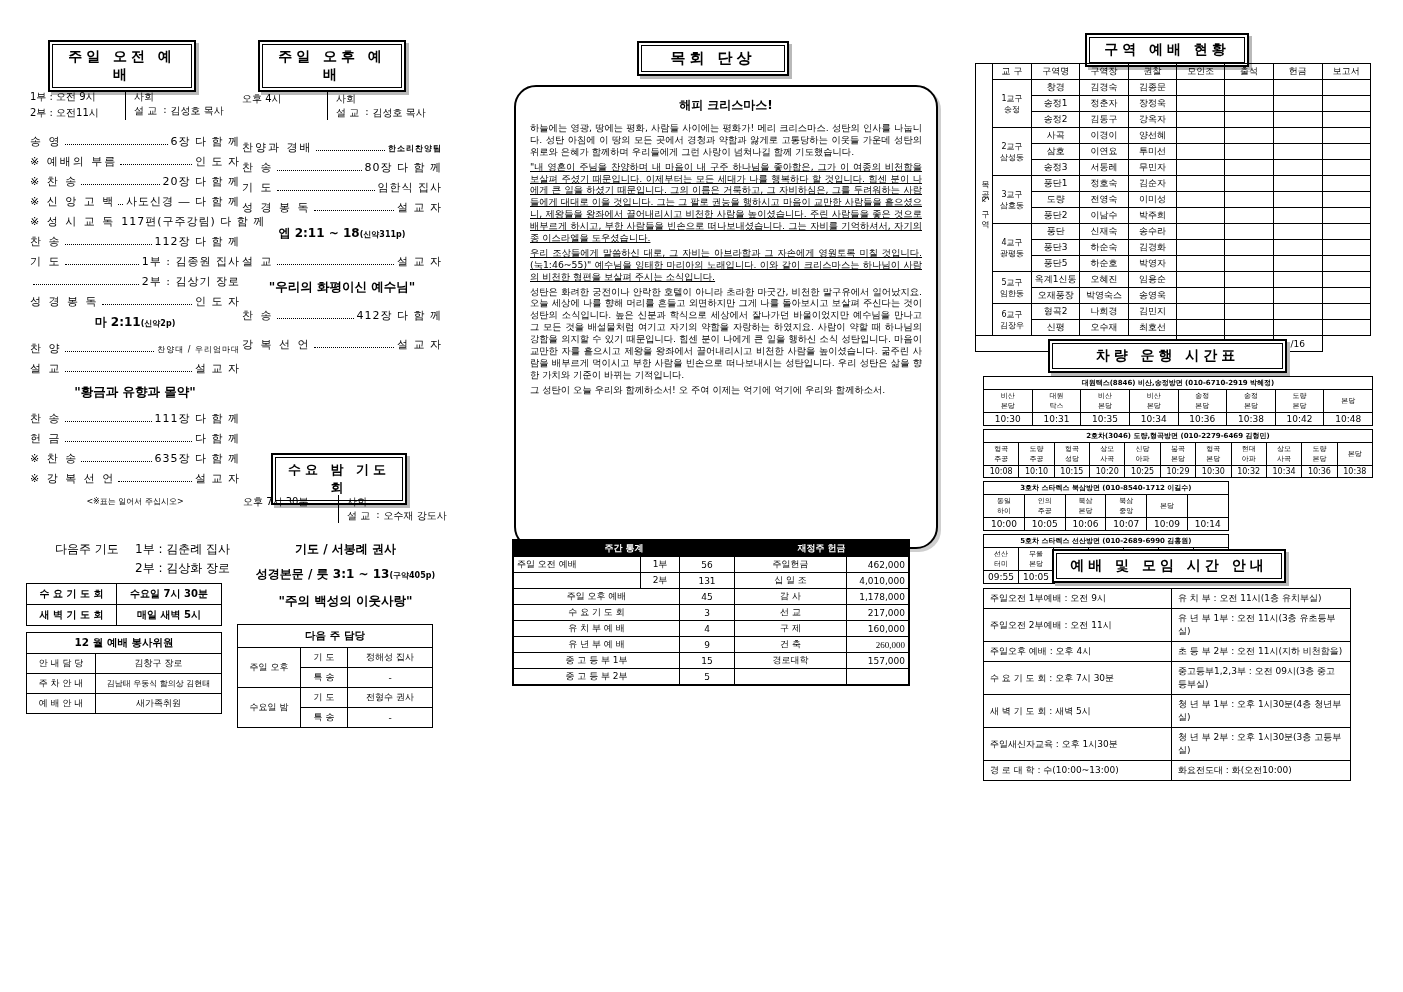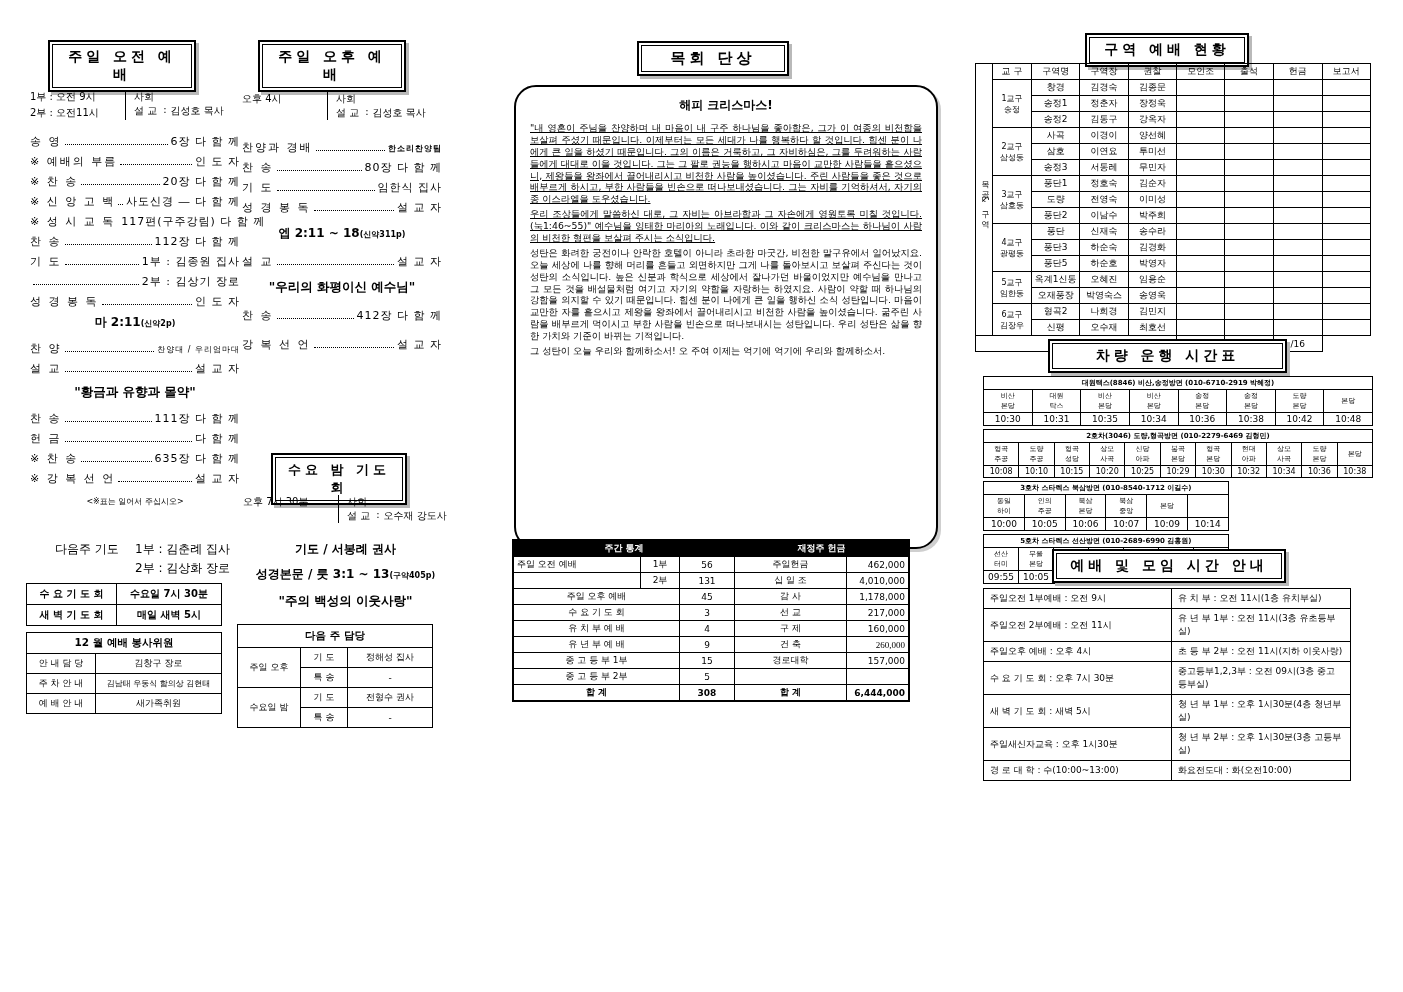--- a/index.html
+++ b/index.html
@@ -301,20 +301,21 @@
         </tr>
   </tbody>
     </table>
 
   <div class="hdr" style="left:637px;top:41px;width:148px;font-size:15px;">
     <div class="inner">목회 단상</div>
   </div>
 
   <div class="devotion" style="left:514px;top:85px;width:392px;height:440px;padding:10px 14px;">
     <div class="center bold" style="font-size:12px;margin-bottom:8px;">해피 크리스마스!</div>
+    <p>하늘에는 영광, 땅에는 평화, 사람들 사이에는 평화가! 메리 크리스마스. 성탄의 인사를 나눕니다. 성탄 아침에 이 땅의 모든 곳에서 경청과 약함과 앓게로 고통당하는 이웃들 가운데 성탄의 위로와 은혜가 함께하며 우리들에게 그런 사랑이 넘쳐나길 함께 기도했습니다.</p>
     <p class="u">"내 영혼이 주님을 찬양하며 내 마음이 내 구주 하나님을 좋아함은, 그가 이 여종의 비천함을 보살펴 주셨기 때문입니다. 이제부터는 모든 세대가 나를 행복하다 할 것입니다. 힘센 분이 나에게 큰 일을 하셨기 때문입니다. 그의 이름은 거룩하고, 그 자비하심은, 그를 두려워하는 사람들에게 대대로 이을 것입니다. 그는 그 팔로 권능을 행하시고 마음이 교만한 사람들을 흩으셨으니, 제왕들을 왕좌에서 끌어내리시고 비천한 사람을 높이셨습니다. 주린 사람들을 좋은 것으로 배부르게 하시고, 부한 사람들을 빈손으로 떠나보내셨습니다. 그는 자비를 기억하셔서, 자기의 종 이스라엘을 도우셨습니다.</p>
     <p class="u">우리 조상들에게 말씀하신 대로, 그 자비는 아브라함과 그 자손에게 영원토록 미칠 것입니다. (눅1:46~55)" 예수님을 잉태한 마리아의 노래입니다. 이와 같이 크리스마스는 하나님이 사람의 비천한 형편을 보살펴 주시는 소식입니다.</p>
     <p>성탄은 화려한 궁전이나 안락한 호텔이 아니라 초라한 마굿간, 비천한 말구유에서 일어났지요. 오늘 세상에 나를 향해 머리를 흔들고 외면하지만 그게 나를 돌아보시고 보살펴 주신다는 것이 성탄의 소식입니다. 높은 신분과 학식으로 세상에서 잘나가던 바울이었지만 예수님을 만나고 그 모든 것을 배설물처럼 여기고 자기의 약함을 자랑하는 하였지요. 사람이 약할 때 하나님의 강함을 의지할 수 있기 때문입니다. 힘센 분이 나에게 큰 일을 행하신 소식 성탄입니다. 마음이 교만한 자를 흩으시고 제왕을 왕좌에서 끌어내리시고 비천한 사람을 높이셨습니다. 굶주린 사람을 배부르게 먹이시고 부한 사람을 빈손으로 떠나보내시는 성탄입니다. 우리 성탄은 삶을 향한 가치와 기준이 바뀌는 기적입니다.</p>
     <p>그 성탄이 오늘 우리와 함께하소서! 오 주여 이제는 억기에 억기에 우리와 함께하소서.</p>
   </div>
 
   <table class="blk" style="position:absolute;left:512px;top:539px;width:398px;border:2px solid #000;">
     <tbody>
         <tr>
       <td colspan="3" class="hdrblk" style="background:#000;color:#fff;">주간 통계</td>
@@ -362,26 +363,20 @@
           <td colspan="2" style="text-align:center;">중 고 등 부 1부</td>
           <td style="text-align:center;">15</td>
           <td style="text-align:center;">경로대학</td>
           <td style="text-align:right;">157,000</td>
         </tr>
     <tr>
           <td colspan="2" style="text-align:center;margin-left:20px;">중 고 등 부 2부</td>
           <td style="text-align:center;">5</td>
           <td style="text-align:center;"></td>
           <td style="text-align:right;"></td>
-        </tr>
-    <tr>
-          <td colspan="2" style="text-align:center;font-weight:bold;">합    계</td>
-          <td style="text-align:center;font-weight:bold;">308</td>
-          <td style="text-align:center;font-weight:bold;">합   계</td>
-          <td style="text-align:right;font-weight:bold;">6,444,000</td>
         </tr>
   </tbody>
     </table>
 
   <div class="hdr" style="left:1085px;top:33px;width:160px;font-size:14px;">
     <div class="inner">구역 예배 현황</div>
   </div>
 
   <table class="tb" style="position:absolute;left:975px;top:63px;width:396px;">
     <tbody>
@@ -720,21 +715,21 @@
         <tr>
           <td style="width:175px;text-align:left;padding:3px 6px;">주일오전 1부예배 : 오전 9시</td>
           <td style="text-align:left;padding:3px 6px;">유 치 부 : 오전 11시(1층 유치부실)</td>
         </tr>
     <tr>
           <td style="text-align:left;padding:3px 6px;">주일오전 2부예배 : 오전 11시</td>
           <td style="text-align:left;padding:3px 6px;">유 년 부 1부 : 오전 11시(3층 유초등부실)</td>
         </tr>
     <tr>
           <td style="text-align:left;padding:3px 6px;margin-left:8px;">주일오후 예배 : 오후 4시</td>
-          <td style="text-align:left;padding:3px 6px;">초 등 부 2부 : 오전 11시(지하 이웃사랑)</td>
+          <td style="text-align:left;padding:3px 6px;">초 등 부 2부 : 오전 11시(지하 비천함을)</td>
         </tr>
     <tr>
           <td style="text-align:left;padding:3px 6px;">수 요 기 도 회 : 오후 7시 30분</td>
           <td style="text-align:left;padding:3px 6px;">중고등부1,2,3부 : 오전 09시(3층 중고등부실)</td>
         </tr>
     <tr>
           <td style="text-align:left;padding:3px 6px;">새 벽 기 도 회 : 새벽 5시</td>
           <td style="text-align:left;padding:3px 6px;">청 년 부 1부 : 오후 1시30분(4층 청년부실)</td>
         </tr>
     <tr>

